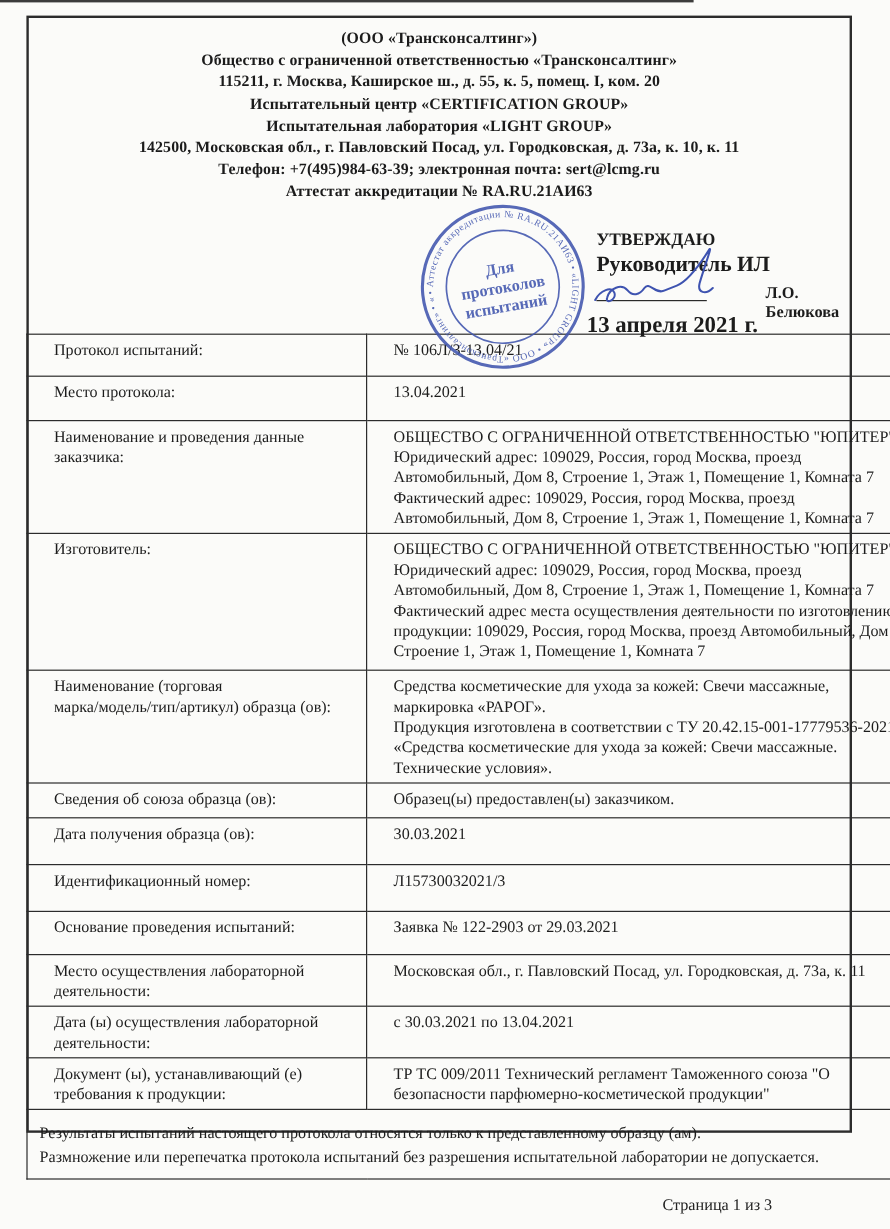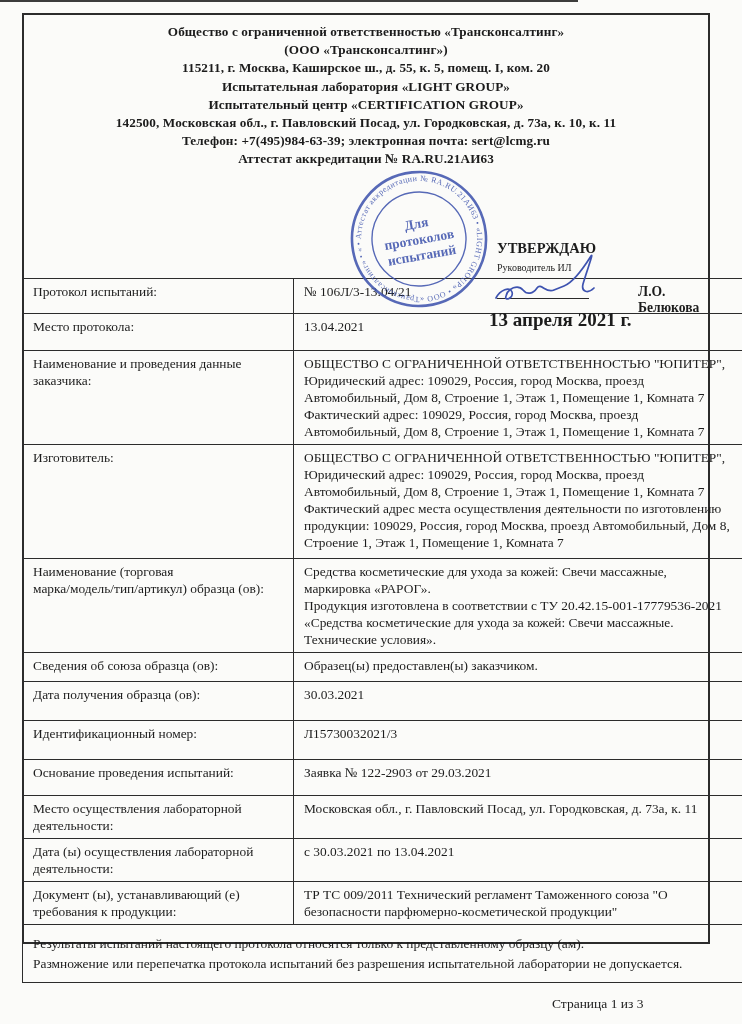--- a/index.html
+++ b/index.html
@@ -14,63 +14,63 @@
     position:absolute;left:22px;top:13px;width:688px;height:931px;
     border:2px solid #2c2c2c;background:transparent;box-sizing:border-box;
   }
   .doc-header{padding-top:8px;text-align:center;}
   .doc-header .h-line{
     font-size:13.2px;font-weight:700;line-height:18.2px;color:#1b1b1b;
     letter-spacing:0.1px;
   }
   
   .approval{position:absolute;left:497px;top:190px;width:215px;}
-  .approval .title{font-size:14.5px;font-weight:700;line-height:20px;margin-top:48px;}
-  .approval .role{font-size:10px;font-weight:400;line-height:20px;}
+  .approval .title{font-size:14.5px;font-weight:700;line-height:20px;}
+  .approval .role{font-size:18px;font-weight:700;line-height:20px;}
   .sig-row{position:relative;height:26px;margin-top:2px;}
   .sig-line{position:absolute;left:0;top:18px;width:92px;border-bottom:1.6px solid #2a2a2a;}
   .sig-name{position:absolute;left:103px;top:4px;font-size:13.6px;font-weight:600;margin-left:38px;}
   .approval .date{font-size:19px;font-weight:700;margin-top:3px;margin-left:-8px;}
   .sig-svg{position:absolute;left:-7px;top:-26px;pointer-events:none;}
   
   .stamp{position:absolute;left:348px;top:168px;width:142px;height:142px;opacity:.88;transform:rotate(-6deg);}
   
   .protocol-table{
     position:absolute;left:-2px;top:263px;width:692px;
     border-collapse:collapse;table-layout:fixed;
   }
   .protocol-table td{
     border:1.6px solid #2c2c2c;vertical-align:top;
     font-size:13.4px;line-height:17px;
-    padding:4px 8px 4px 10px;
+    padding:4px 8px 4px 22px;
     white-space:pre-line;
     overflow:hidden;
   }
   .protocol-table .col-label{width:252px;}
   .protocol-table .col-value{width:440px;}
   tr.r1 td{height:26px} tr.r2 td{height:28px} tr.r3 td{height:81px}
   tr.r4 td{height:105px} tr.r5 td{height:74px} tr.r6 td{height:20px}
   tr.r7 td{height:30px} tr.r8 td{height:30px} tr.r9 td{height:27px}
   tr.r10 td{height:31px} tr.r11 td{height:27px} tr.r12 td{height:33px}
   tr.rfoot td{height:34px;padding:9px 10px;line-height:19.5px;}
   .page-num{position:absolute;left:552px;top:996px;font-size:13.5px;color:#222;}
 </style>
 </head>
 <body>
 
 <div class="scan-artifact"></div>
 
 <div class="doc-box">
 
   <div class="doc-header">
+    <div class="h-line">(ООО «Трансконсалтинг»)</div>
     <div class="h-line">Общество с ограниченной ответственностью «Трансконсалтинг»</div>
-    <div class="h-line">(ООО «Трансконсалтинг»)</div>
     <div class="h-line">115211, г. Москва, Каширское ш., д. 55, к. 5, помещ. I, ком. 20</div>
+    <div class="h-line">Испытательный центр «CERTIFICATION GROUP»</div>
     <div class="h-line">Испытательная лаборатория «LIGHT GROUP»</div>
-    <div class="h-line">Испытательный центр «CERTIFICATION GROUP»</div>
     <div class="h-line">142500, Московская обл., г. Павловский Посад, ул. Городковская, д. 73а, к. 10, к. 11</div>
     <div class="h-line">Телефон: +7(495)984-63-39; электронная почта: sert@lcmg.ru</div>
     <div class="h-line">Аттестат аккредитации № RA.RU.21АИ63</div>
   </div>
 
   <table class="protocol-table">
     <tbody>
         <tr class="r1">
       <td class="col-label">Протокол испытаний:</td>
       <td class="col-value">№ 106Л/3-13.04/21</td>

